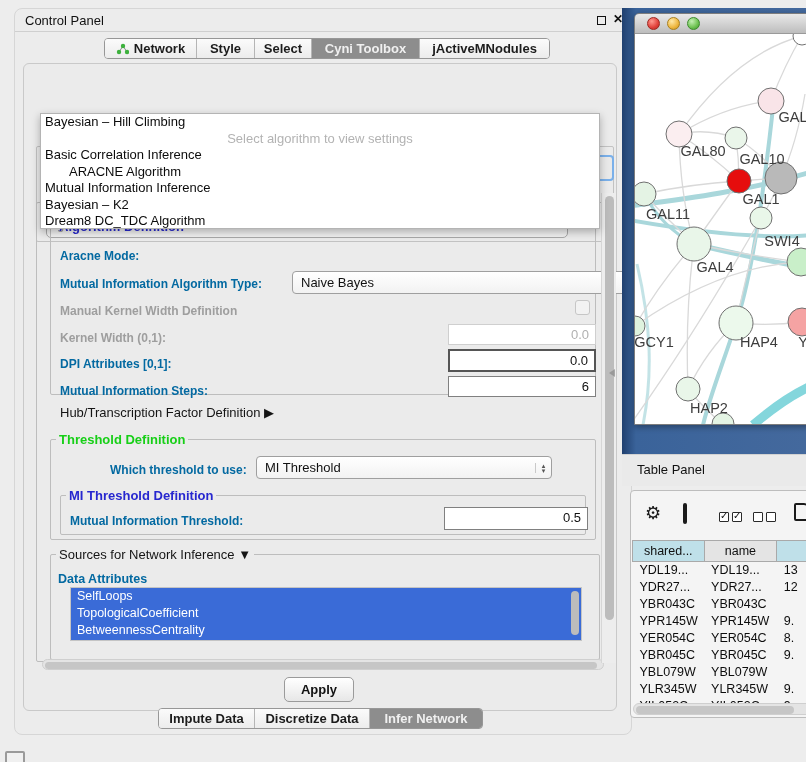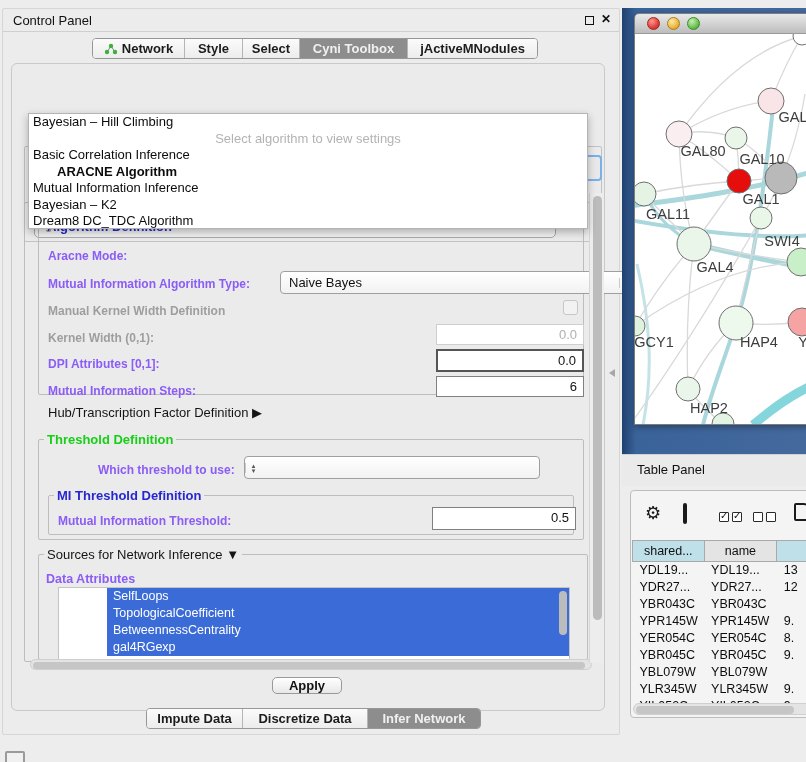--- a/index.html
+++ b/index.html
@@ -1,21 +1,21 @@
 <!DOCTYPE html>
 <html><head>
 <meta charset="utf-8">
 <style>
   * { margin:0; padding:0; box-sizing:border-box; }
   html,body { width:806px; height:762px; }
   body { font-family:"Liberation Sans", sans-serif; background:#ededed; position:relative; overflow:hidden; }
   .abs { position:absolute; }
 
   
-  .cp-window { left:2px; top:8px; width:618px; height:727px; background:#ececec; border:1px solid #d6d6d6; border-radius:2px; }
+  .cp-window { left:14px; top:8px; width:618px; height:727px; background:#ececec; border:1px solid #d6d6d6; border-radius:8px; }
   .cp-titlebar { left:0; top:0; width:100%; height:23px; border-bottom:1px solid #cfcfcf; }
   .cp-title { left:10px; top:4px; font-size:13px; color:#111; }
   .float-icon { left:582px; top:7px; width:9px; height:9px; border:1.5px solid #111; background:transparent; }
   .close-icon { left:598px; top:3px; font-size:12px; font-weight:bold; color:#111; }
 
   
   .seg-bar { display:flex; height:21px; border:1px solid #979797; border-radius:4px; overflow:hidden; background:#f3f3f3; }
   .seg { display:flex; align-items:center; justify-content:center; font-size:13px; font-weight:600; color:#1c1c1c;
          background:linear-gradient(#fbfbfb,#ececec); border-left:1px solid #b5b5b5; padding:0 6px; cursor:default; }
   .seg:first-child { border-left:none; }
@@ -29,29 +29,29 @@
   .bg-frame { left:12px; top:82px; width:578px; height:96px; border:1px solid #c2c2c2; border-radius:2px; }
   .bg-combo-sliver { left:564px; top:91px; width:26px; height:26px; border:2px solid #7ab0ea; border-radius:4px; background:#e9e9e9; }
   .bg-combo { left:22px; top:148px; width:522px; height:26px; border:1px solid #a8a8a8; border-radius:5px; background:#f1f1f1;
               font-size:13px; color:#9a9a9a; line-height:24px; padding-left:10px; }
 
   
   .algo-dd { left:16px; top:49px; width:560px; height:116px; background:#ffffff; border:1px solid #b4b4b4;
              box-shadow:0 3px 8px rgba(0,0,0,.28); z-index:20; }
   .dd-item { height:16.5px; line-height:16.5px; font-size:13px; color:#0c0c0c; padding-left:4px; white-space:nowrap; }
   .dd-item.placeholder { color:#b3b3b3; text-align:center; padding-left:0; }
-  .dd-item.bold { font-weight:bold;padding-left:28px; }
+  .dd-item.bold { font-weight:normal;padding-left:28px; }
 
   
   fieldset { position:absolute; border:1px solid #bdbdbd; border-radius:2px; }
   legend { font-size:13px; padding:0 3px; margin-left:5px; color:#141414; white-space:nowrap; }
   legend.blue { color:#2727cf; font-weight:600; }
   legend.green { color:#17cf17; font-weight:600; }
 
-  .lbl { font-size:12px; font-weight:bold; color:#8b5cf6; white-space:nowrap; }
+  .lbl { font-size:12px; font-weight:bold; color:#0369a1; white-space:nowrap; }
   .lbl.dis { color:#9e9e9e; }
 
   .combo { background:linear-gradient(#ffffff,#f2f2f2); border:1px solid #9f9f9f; border-radius:4px;
            font-size:13px; color:#111; display:flex; align-items:center; }
   .combo .val { flex:1; padding-left:8px; }
   .stepper { width:16px; text-align:center; color:#555; font-size:7px; line-height:5px; border-left:1px solid #c9c9c9; }
 
   .num-input { background:#fff; text-align:right; font-size:13px; color:#111; padding-right:6px; line-height:19px; }
   .num-input.dis { border:1px solid #cfcfcf; color:#b0b0b0; }
   .num-input.focus { border:2px solid #555; }
@@ -60,21 +60,21 @@
   .chk { width:15px; height:15px; border:1px solid #c6c6c6; border-radius:3px; background:#f2f2f2; }
 
   .attr-list { background:#fff; border:1px solid #c4c4c4; overflow:hidden; }
   .attr-item { height:17px; line-height:17px; font-size:12.5px; color:#fff; background:#3a6bd7; padding-left:6px; }
 
   .vscroll-track { background:#ededed; border-left:1px solid #d6d6d6; }
   .vthumb { background:#bcbcbc; border-radius:5px; }
   .hscroll { background:#e4e4e4; border:1px solid #cfcfcf; border-radius:6px; }
   .hthumb { position:absolute; background:#c6c6c6; border-radius:4px; }
 
-  .apply-btn { width:70px; height:17px; border:1px solid #9a9a9a; border-radius:5px;
+  .apply-btn { width:70px; height:25px; border:1px solid #9a9a9a; border-radius:5px;
                background:linear-gradient(#ffffff,#e7e7e7); font-size:13px; font-weight:bold; color:#111;
                display:flex; align-items:center; justify-content:center; }
 
   .hub-row { font-size:13px; color:#141414; }
   .tri-right { font-size:13px; }
   .splitter-grip { left:609px; top:369px; width:0; height:0; border-top:4px solid transparent; border-bottom:4px solid transparent; border-right:6px solid #8a8a8a; opacity:.7; }
 
   
   .desktop { left:622px; top:8px; width:184px; height:446px; background:linear-gradient(90deg,#20406f 0px,#3a639a 14px,#44699d 100%); }
   .net-window { left:634px; top:13px; width:176px; height:412px; border:1px solid #7d7d7d; border-radius:5px 5px 0 0; overflow:hidden;
@@ -184,33 +184,34 @@
     <span class="abs hub-row" style="left:36px; top:341px;">
       <span>Hub/Transcription Factor Definition</span>
       <span class="tri-right"> ▶</span>
     </span>
 
     <fieldset style="left:26px; top:368px; width:546px; height:108px;">
       <legend class="green">Threshold Definition</legend>
     </fieldset>
     <span class="abs lbl" style="left:86px; top:399px;">Which threshold to use:</span>
     <div class="abs combo" style="left:232px; top:392px; width:296px; height:23px;">
+      <span class="val">MI Threshold</span>
       <span class="stepper">▴<br>▾</span>
     </div>
     <fieldset style="left:36px; top:424px; width:526px; height:47px;">
       <legend class="blue">MI Threshold Definition</legend>
     </fieldset>
     <span class="abs lbl" style="left:46px; top:450px;">Mutual Information Threshold:</span>
     <div class="abs num-input norm" style="left:420px; top:443px; width:144px; height:23px;">0.5</div>
 
     <fieldset style="left:26px; top:483px; width:550px; height:113px;">
       <legend><span>Sources for Network Inference</span> <span>▼</span></legend>
     </fieldset>
     <span class="abs lbl" style="left:34px; top:508px; font-size:12.5px;">Data Attributes</span>
-    <div class="abs attr-list" style="left:46px; top:523px; width:512px; height:83px;padding-left:48px;" id="attr-list">
+    <div class="abs attr-list" style="left:46px; top:523px; width:512px; height:54px;" id="attr-list">
         <div class="attr-item" style="background: rgb(58, 107, 215);">SelfLoops</div>
         <div class="attr-item" style="background: rgb(58, 107, 215);">TopologicalCoefficient</div>
         <div class="attr-item" style="background: rgb(58, 107, 215);">BetweennessCentrality</div>
         <div class="attr-item" style="background: rgb(58, 107, 215);">gal4RGexp</div>
       </div>
     <div class="abs vthumb" style="left:547px; top:527px; width:8px; height:44px;"></div>
     <div class="abs hscroll" style="left:18px; top:595px; width:562px; height:11px;">
       <div class="hthumb" style="left:2px; top:1.5px; width:552px; height:7px;"></div>
     </div>
 
@@ -218,21 +219,21 @@
       <div class="abs vthumb" style="left:3px; top:3px; width:9px; height:424px;"></div>
     </div>
 
     <div class="abs apply-btn" style="left:260px; top:613px;">Apply</div>
   </div>
 
   <div class="abs seg-bar" style="left:143px; top:699px;" id="bottom-tabs">
       <div class="seg" style="width: 95px;">
         <span>Impute Data</span>
       </div>
-      <div class="seg" style="width: 125px;">
+      <div class="seg" style="width: 115px;">
         <span>Discretize Data</span>
       </div>
       <div class="seg sel" style="width: 113px;">
         <span>Infer Network</span>
       </div>
     </div>
 </div>
 
 <div class="abs splitter-grip"></div>
 

